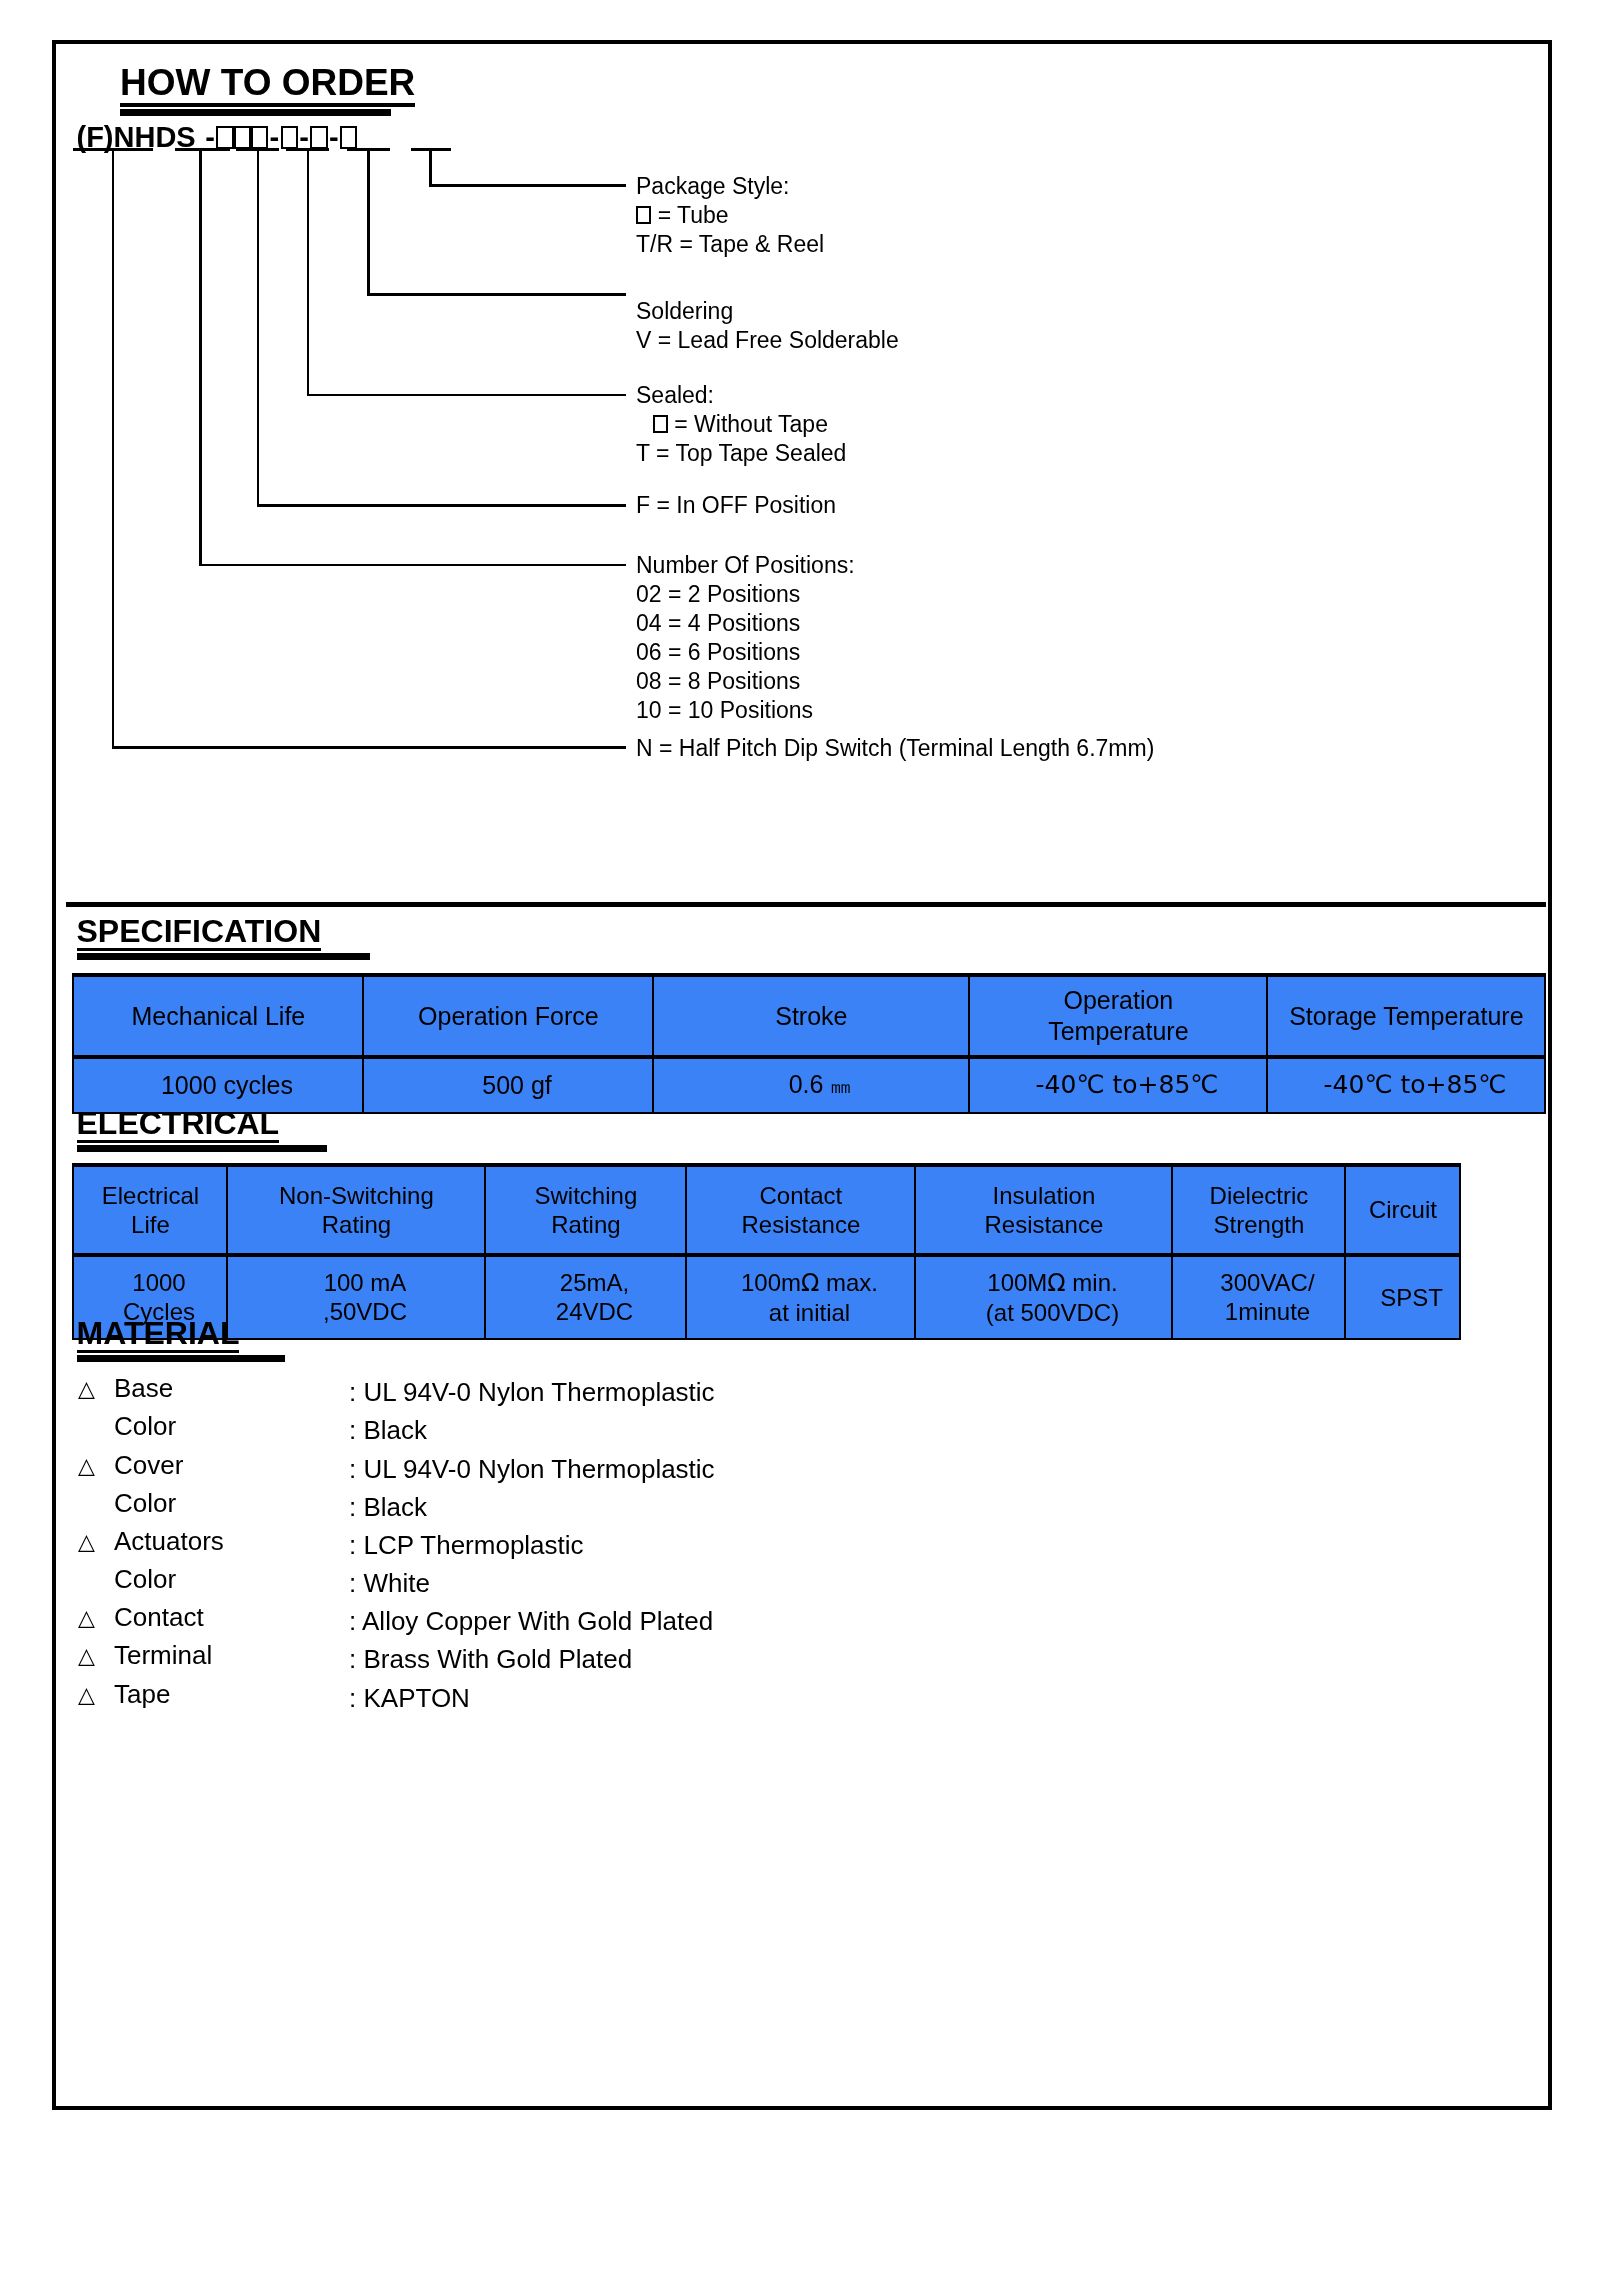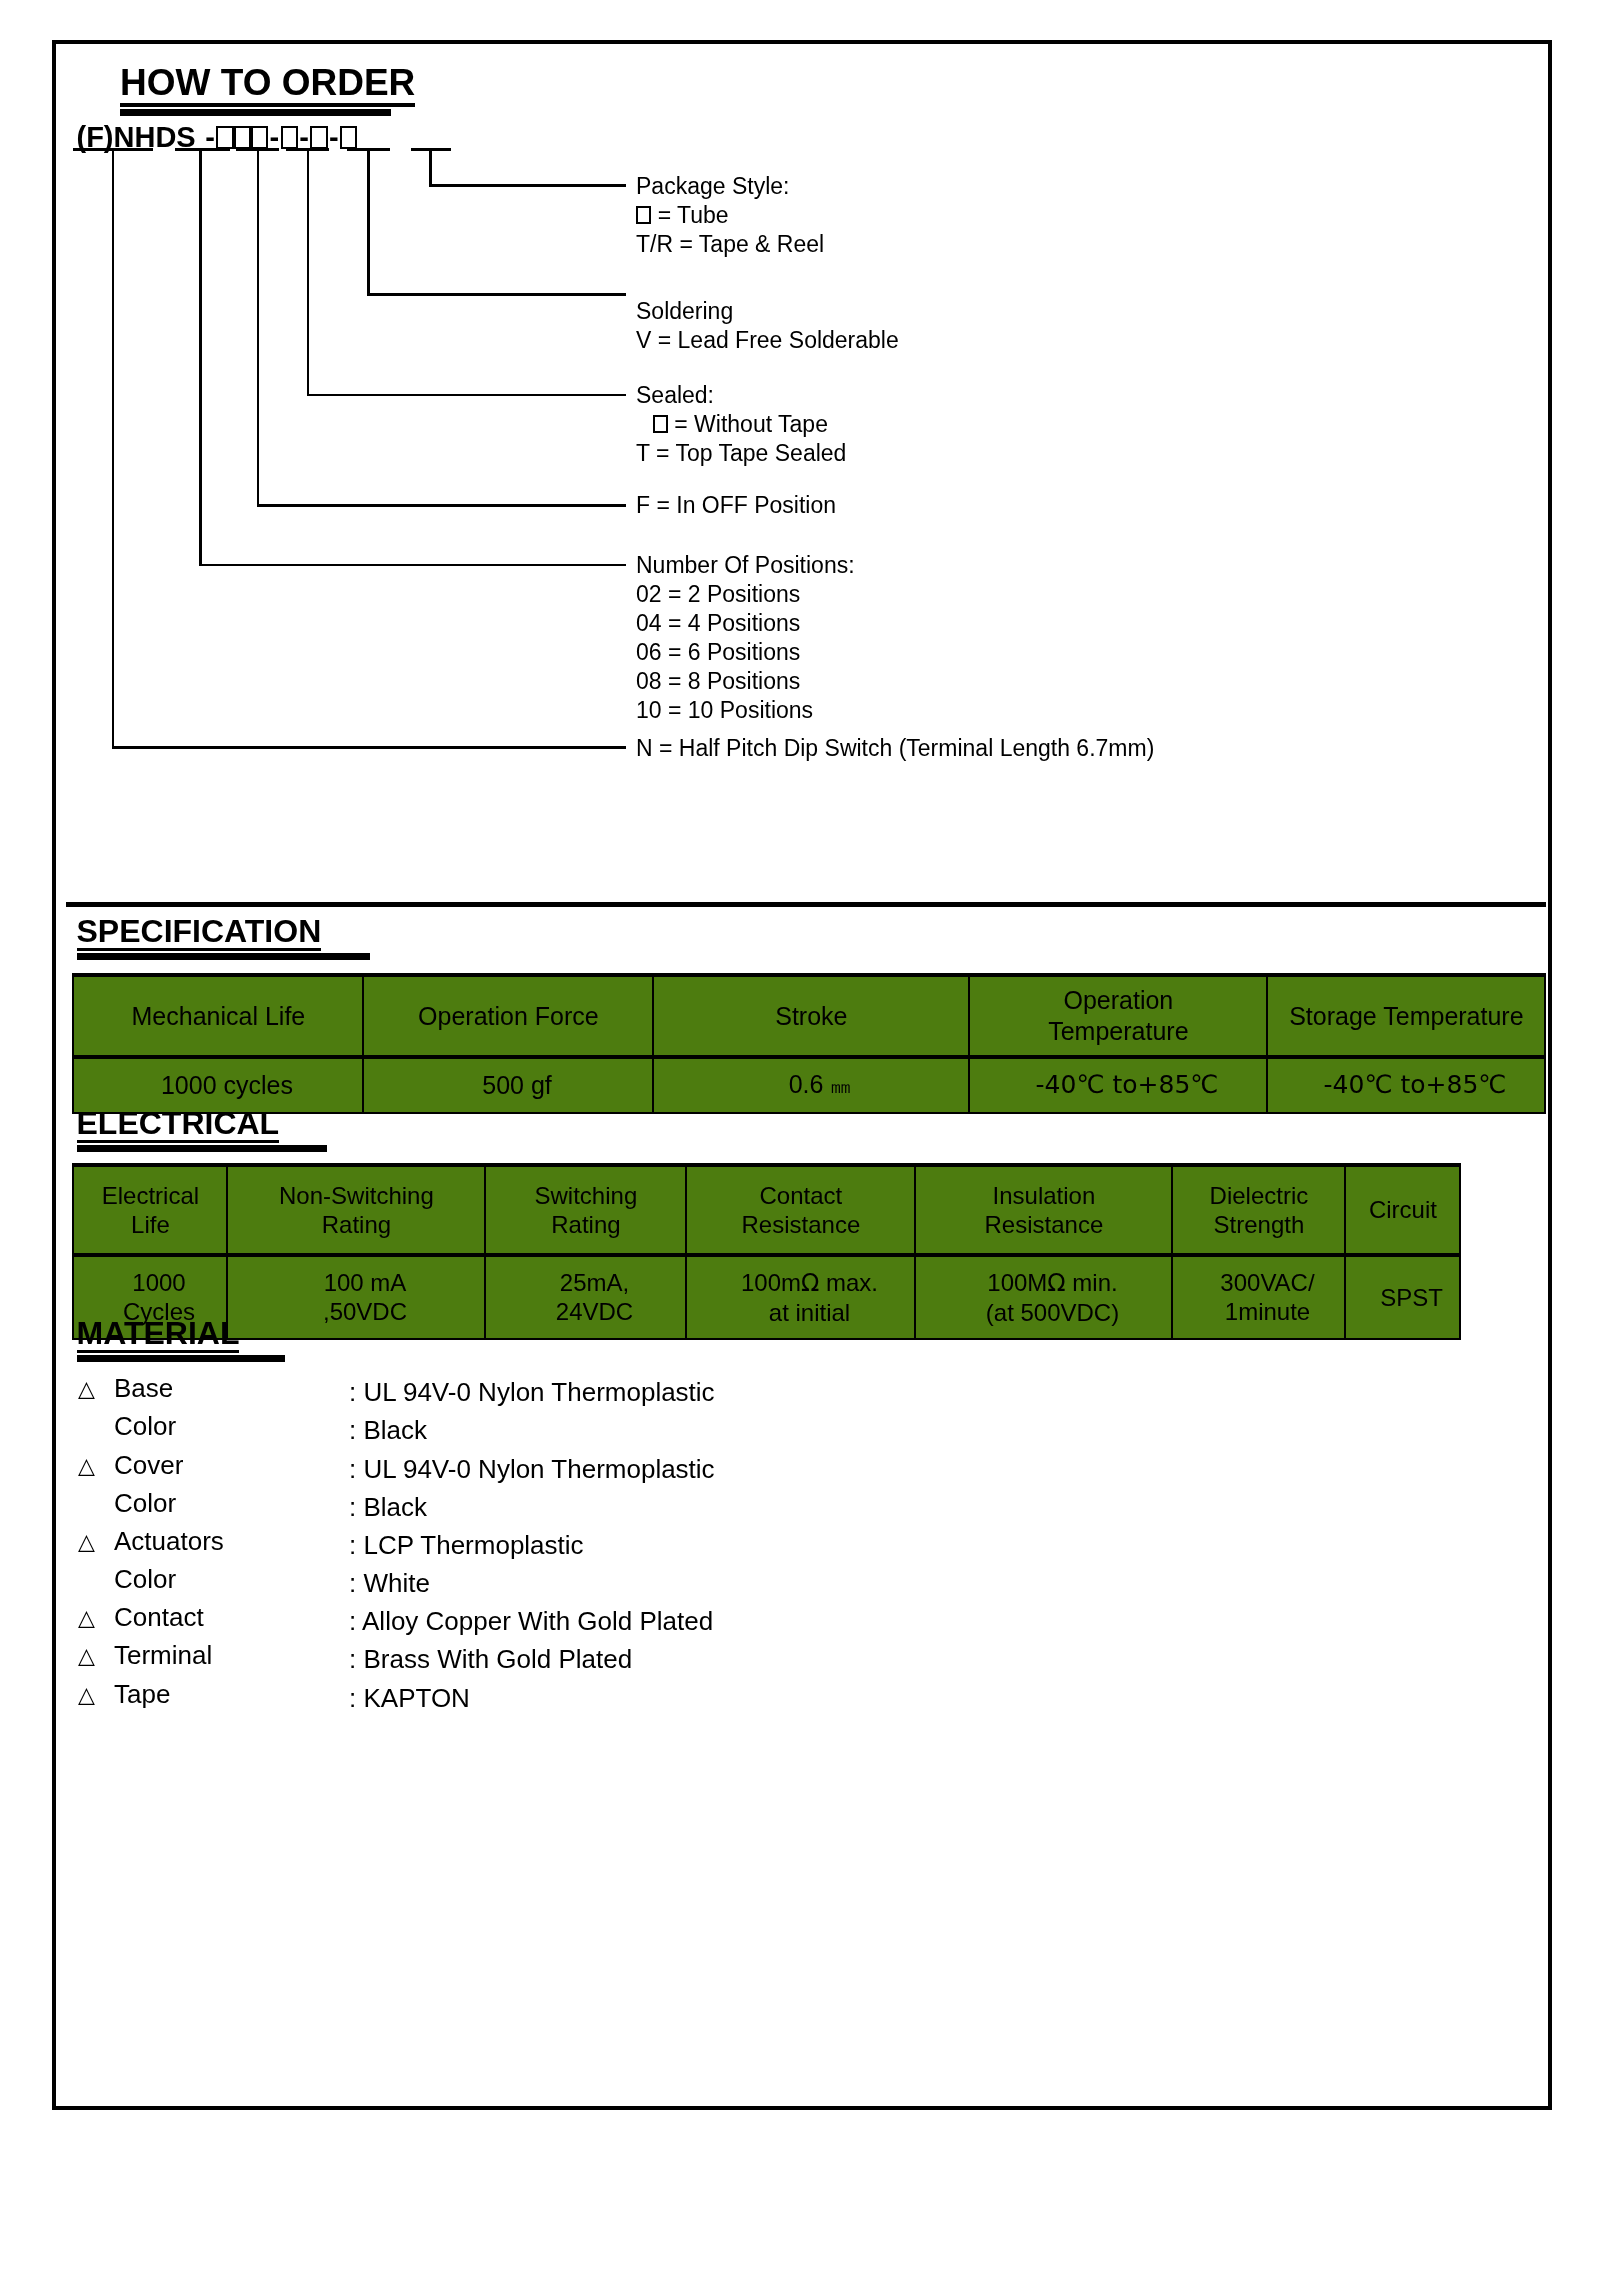--- a/index.html
+++ b/index.html
@@ -124,21 +124,21 @@
     border: 2.1px solid #000;
     box-sizing: border-box;
     vertical-align: -1.4px;
   }
 
   
   table.spec {
     position: absolute;
     border-collapse: collapse;
     table-layout: fixed;
-    background: #4d7c0f;
+    background: #3b82f6;
   }
   table.spec td {
     border: 2.1px solid #000;
     text-align: center;
     vertical-align: middle;
     font-size: 25px;
     line-height: 30.5px;
     padding: 1.4px 2.8px;
     font-weight: normal;
   }

